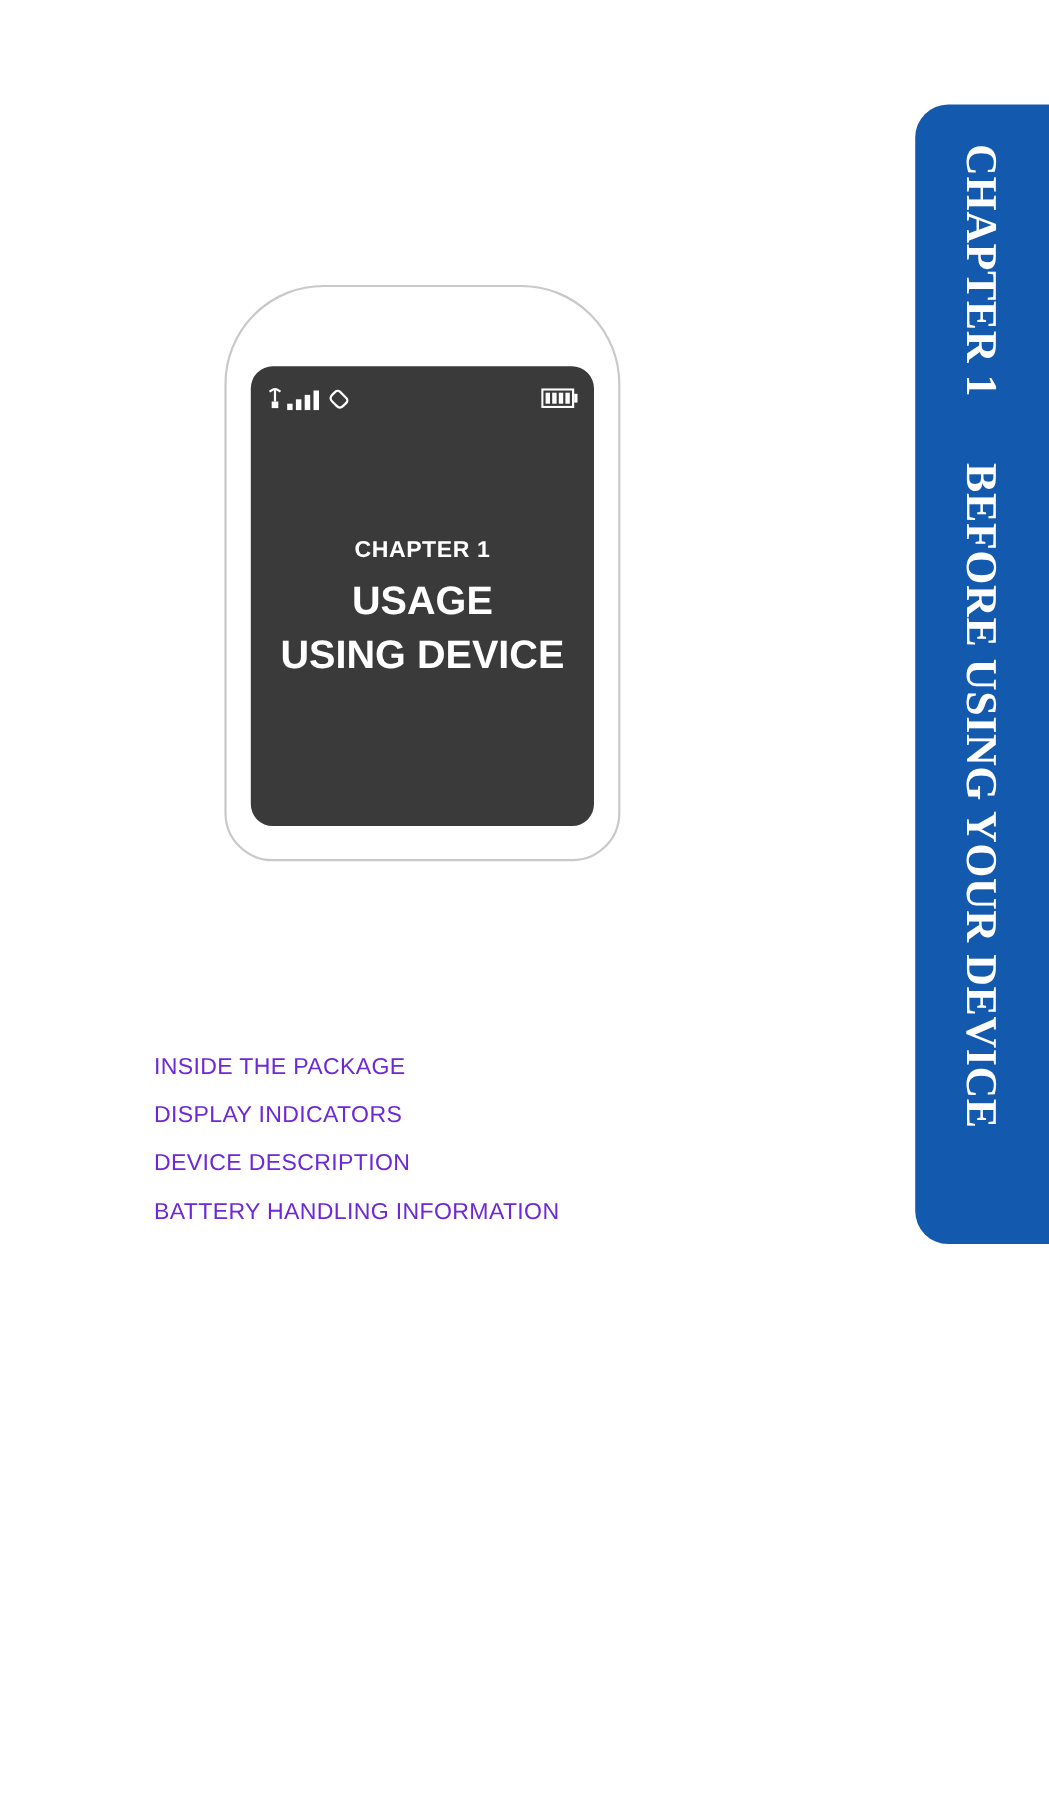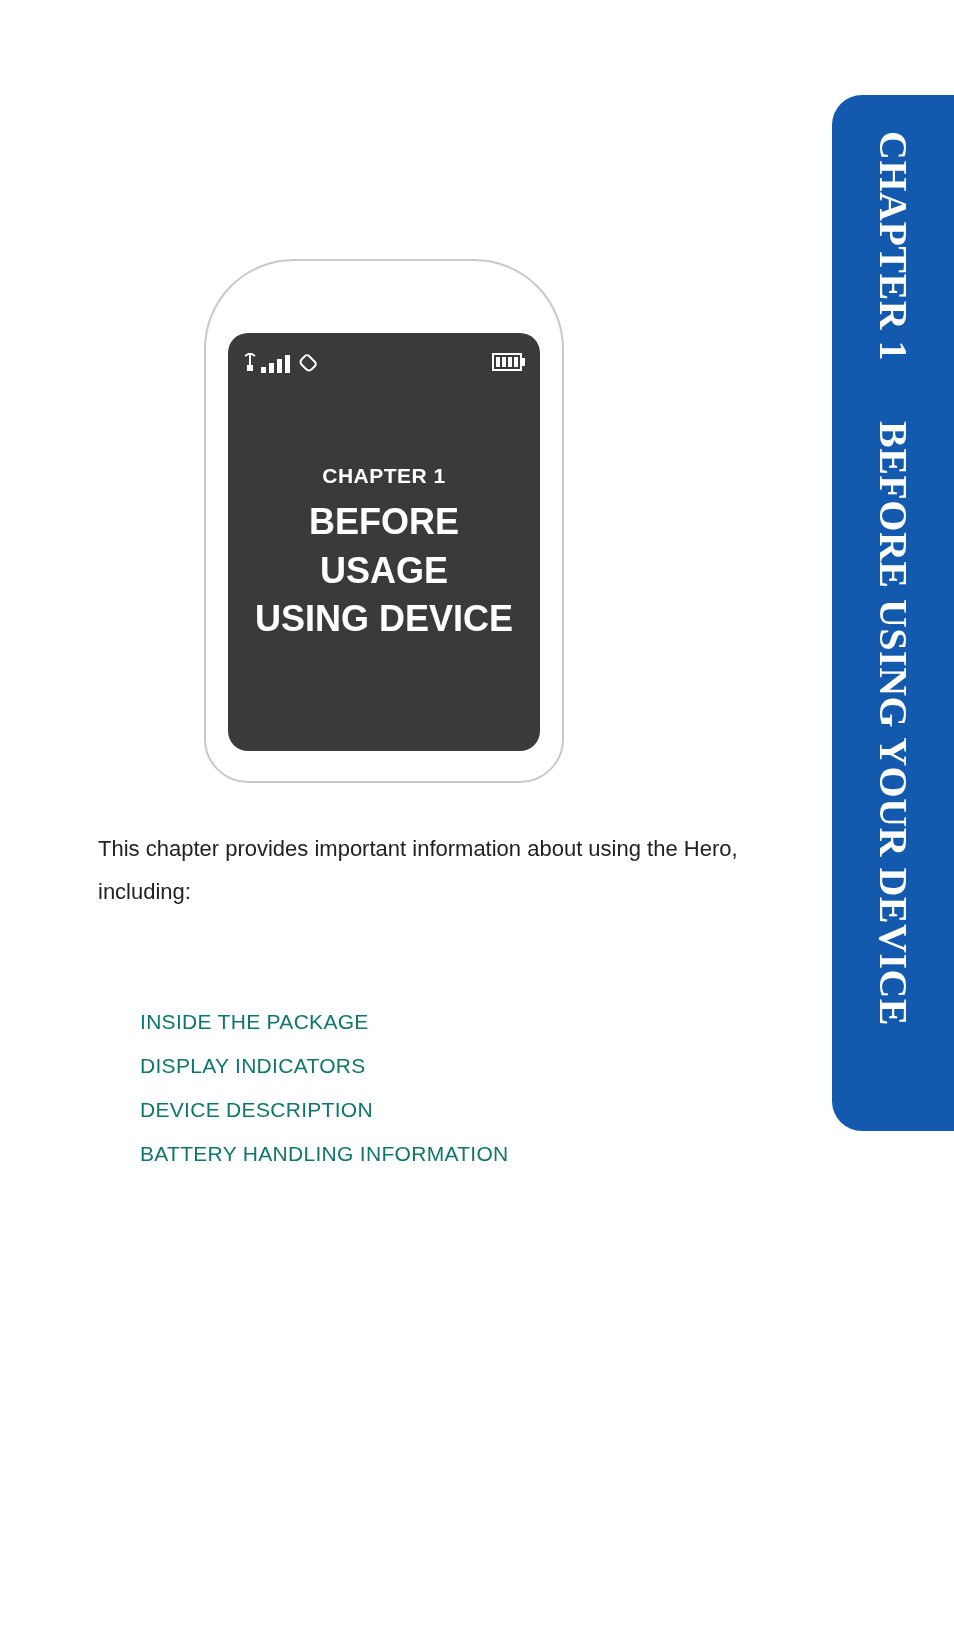--- a/index.html
+++ b/index.html
@@ -112,24 +112,24 @@
     left: 98px;
     top: 828px;
     width: 640px;
     font-size: 22px;
     color: #222;
     line-height: 1.95;
   }
   .toc {
     position: absolute;
     left: 140px;
-    top: 1000px;
+    top: 948px;
     width: 560px;
     font-size: 21px;
-    color: #0f766e;
+    color: #6d28d9;
     line-height: 2.1;
     letter-spacing: 0.3px;
   }
   .toc div { text-transform: uppercase; }
 
   svg { display: block; }
 </style>
 </head>
 <body>
 
@@ -167,29 +167,27 @@
               <rect x="30" y="5" width="3" height="8" fill="#fff"></rect>
               <rect x="4" y="4" width="4" height="10" fill="#fff"></rect>
               <rect x="10" y="4" width="4" height="10" fill="#fff"></rect>
               <rect x="16" y="4" width="4" height="10" fill="#fff"></rect>
               <rect x="22" y="4" width="4" height="10" fill="#fff"></rect>
             </svg>
           </span>
         </div>
         <div class="screen-body">
           <div class="screen-chapter">CHAPTER 1</div>
-          <div class="screen-title-line">BEFORE</div>
           <div class="screen-title-line">USAGE</div>
           <div class="screen-title-line">USING DEVICE</div>
         </div>
       </div>
     </div>
   </div>
 
-  <div class="intro">This chapter provides important information about using the Hero, including:</div>
 
   <div class="toc">
     <div>INSIDE THE PACKAGE</div>
     <div>DISPLAY INDICATORS</div>
     <div>DEVICE DESCRIPTION</div>
     <div>BATTERY HANDLING INFORMATION</div>
   </div>
 
 </div>
 

